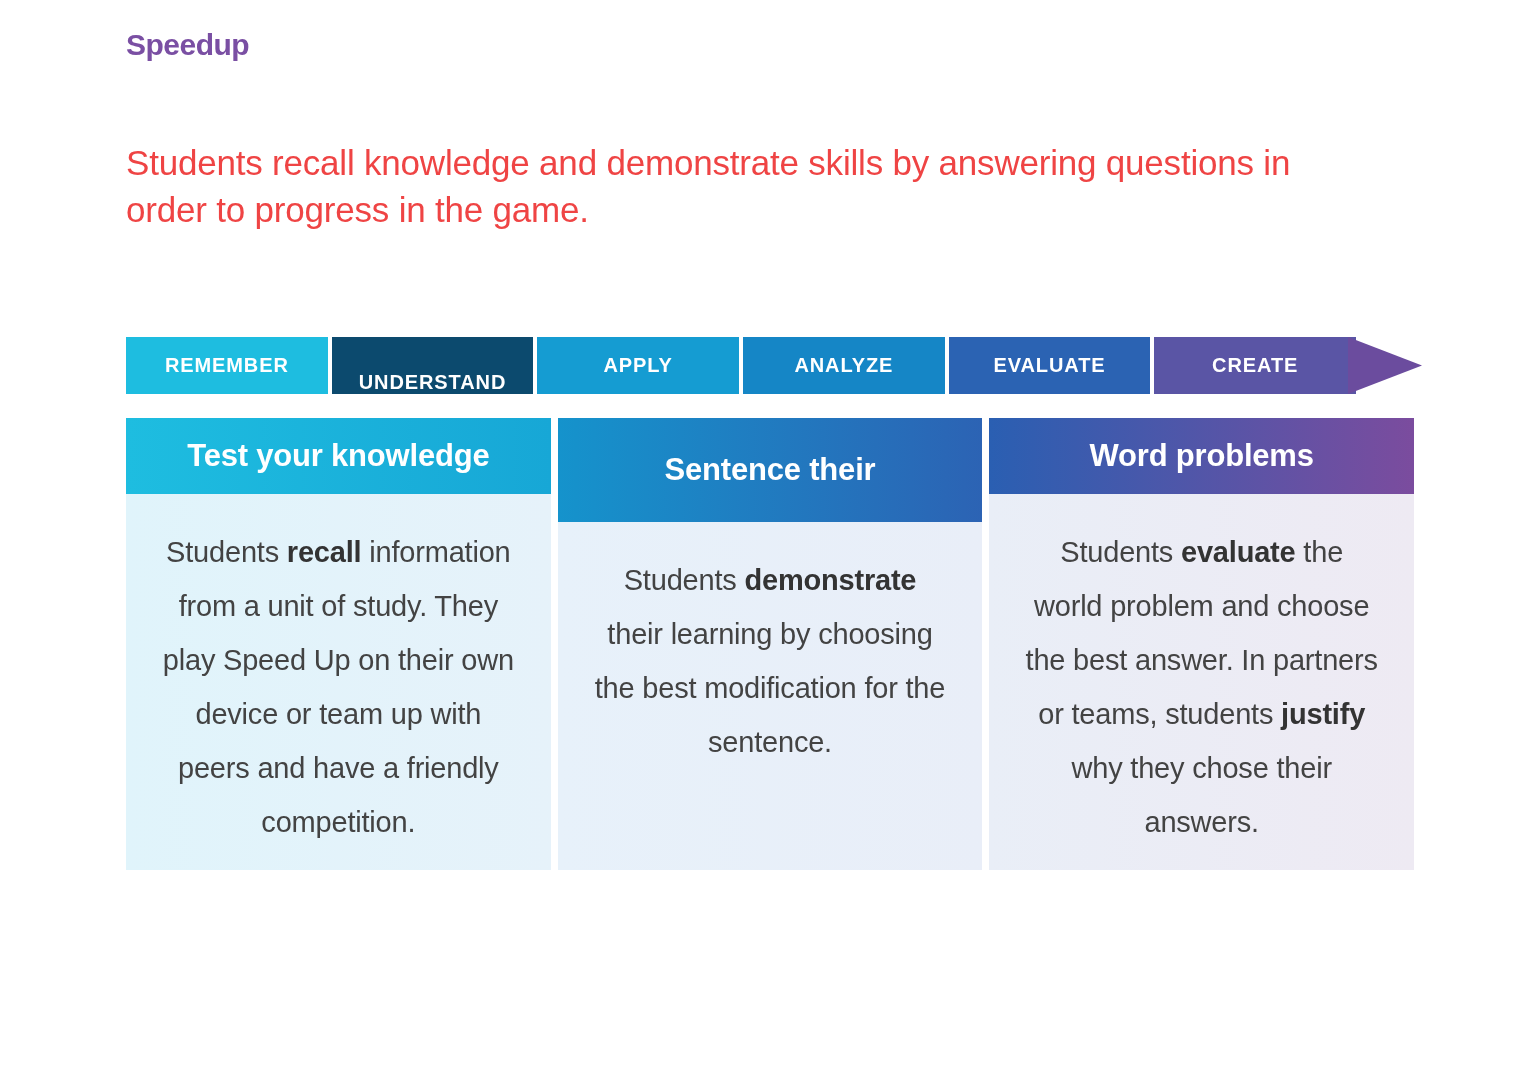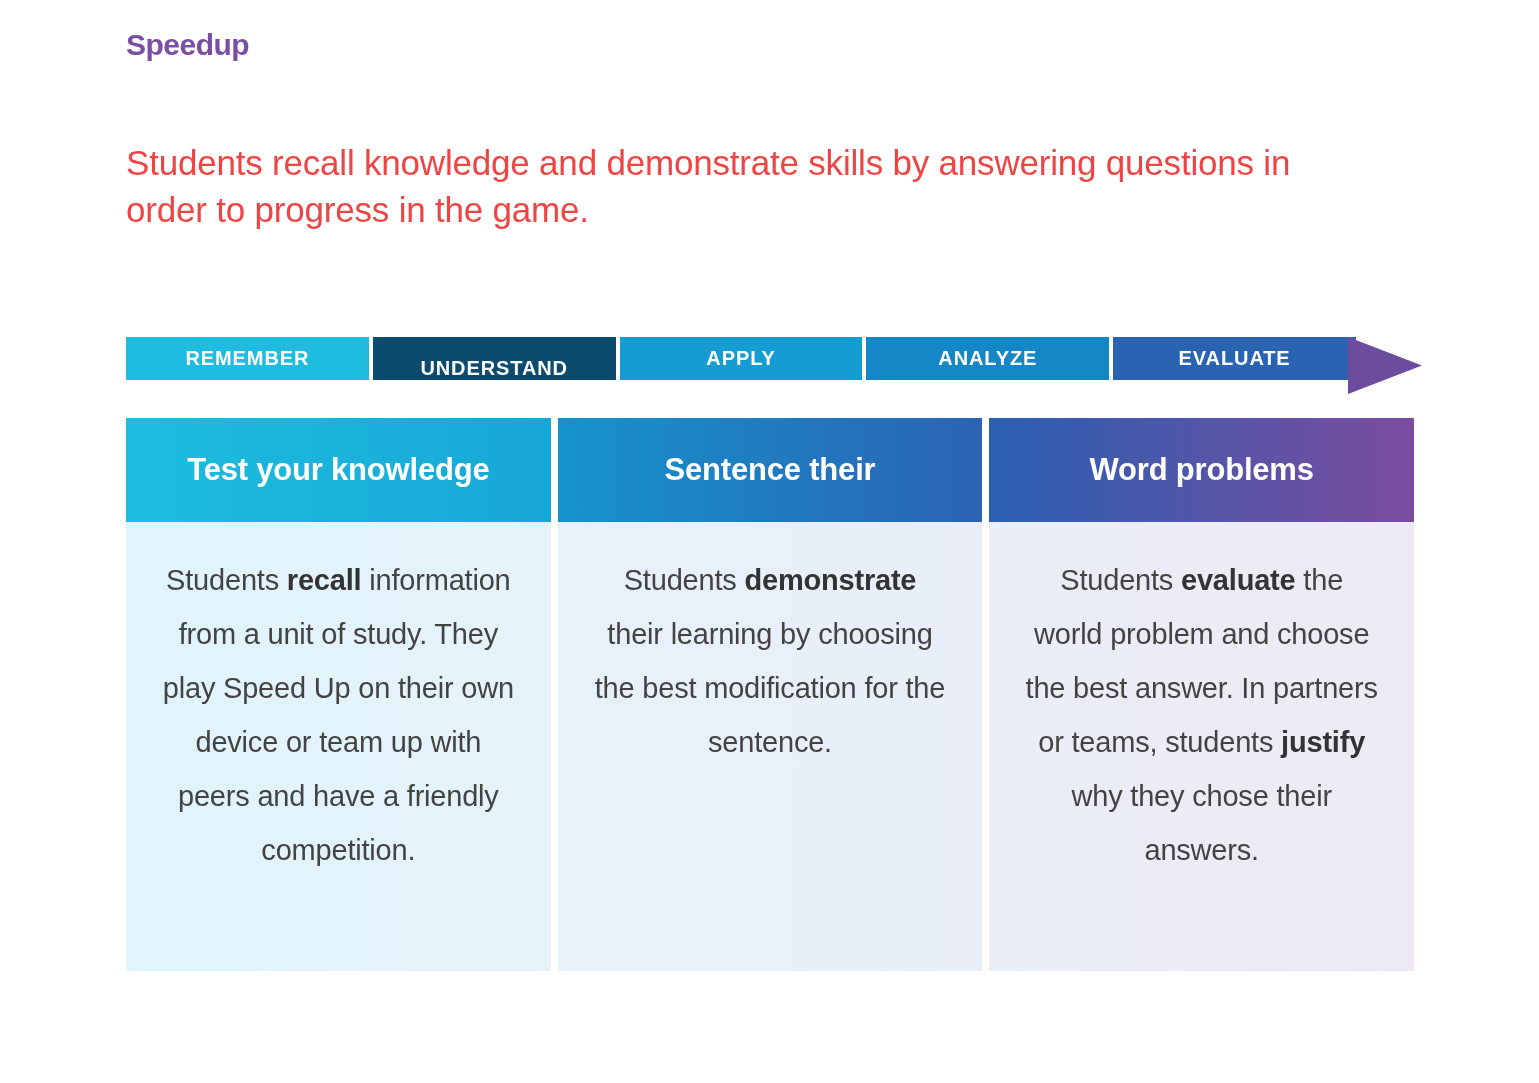--- a/index.html
+++ b/index.html
@@ -43,21 +43,21 @@
     line-height: 1.35;
     letter-spacing: -0.2px;
   }
 
   
   #taxonomy {
     position: absolute;
     left: 126px;
     top: 337px;
     width: 1230px;
-    height: 43px;
+    height: 57px;
     display: flex;
     gap: 4px;
   }
   .tax-seg {
     flex: 1 1 0;
     display: flex;
     align-items: center;
     justify-content: center;
     color: #ffffff;
     font-size: 20px;
@@ -72,21 +72,21 @@
     width: 74px;
     height: 93px;
   }
 
   
   #cards {
     position: absolute;
     left: 126px;
     top: 418px;
     width: 1288px;
-    height: 553px;
+    height: 452px;
     display: flex;
     gap: 7px;
   }
   .card {
     flex: 1 1 0;
     display: flex;
     flex-direction: column;
   }
   .card-header {
     height: 104px;
@@ -136,20 +136,23 @@
     </div>
     <div class="tax-seg" style="background: rgb(21, 156, 210);">
       <span>APPLY</span>
     </div>
     <div class="tax-seg" style="background: rgb(21, 134, 198);">
       <span>ANALYZE</span>
     </div>
     <div class="tax-seg" style="background: rgb(43, 99, 179);">
       <span>EVALUATE</span>
     </div>
+    <div class="tax-seg" style="background: rgb(90, 85, 165);">
+      <span>CREATE</span>
+    </div>
   </div>
 
   <svg id="arrow-head" viewBox="0 0 74 93">
     <polygon points="0,18 0,75 74,46.5" fill="#6B4C9E"></polygon>
   </svg>
 
   <div id="cards">
 
     <div class="card">
       <div class="card-header hdr-1">Test your knowledge</div>

